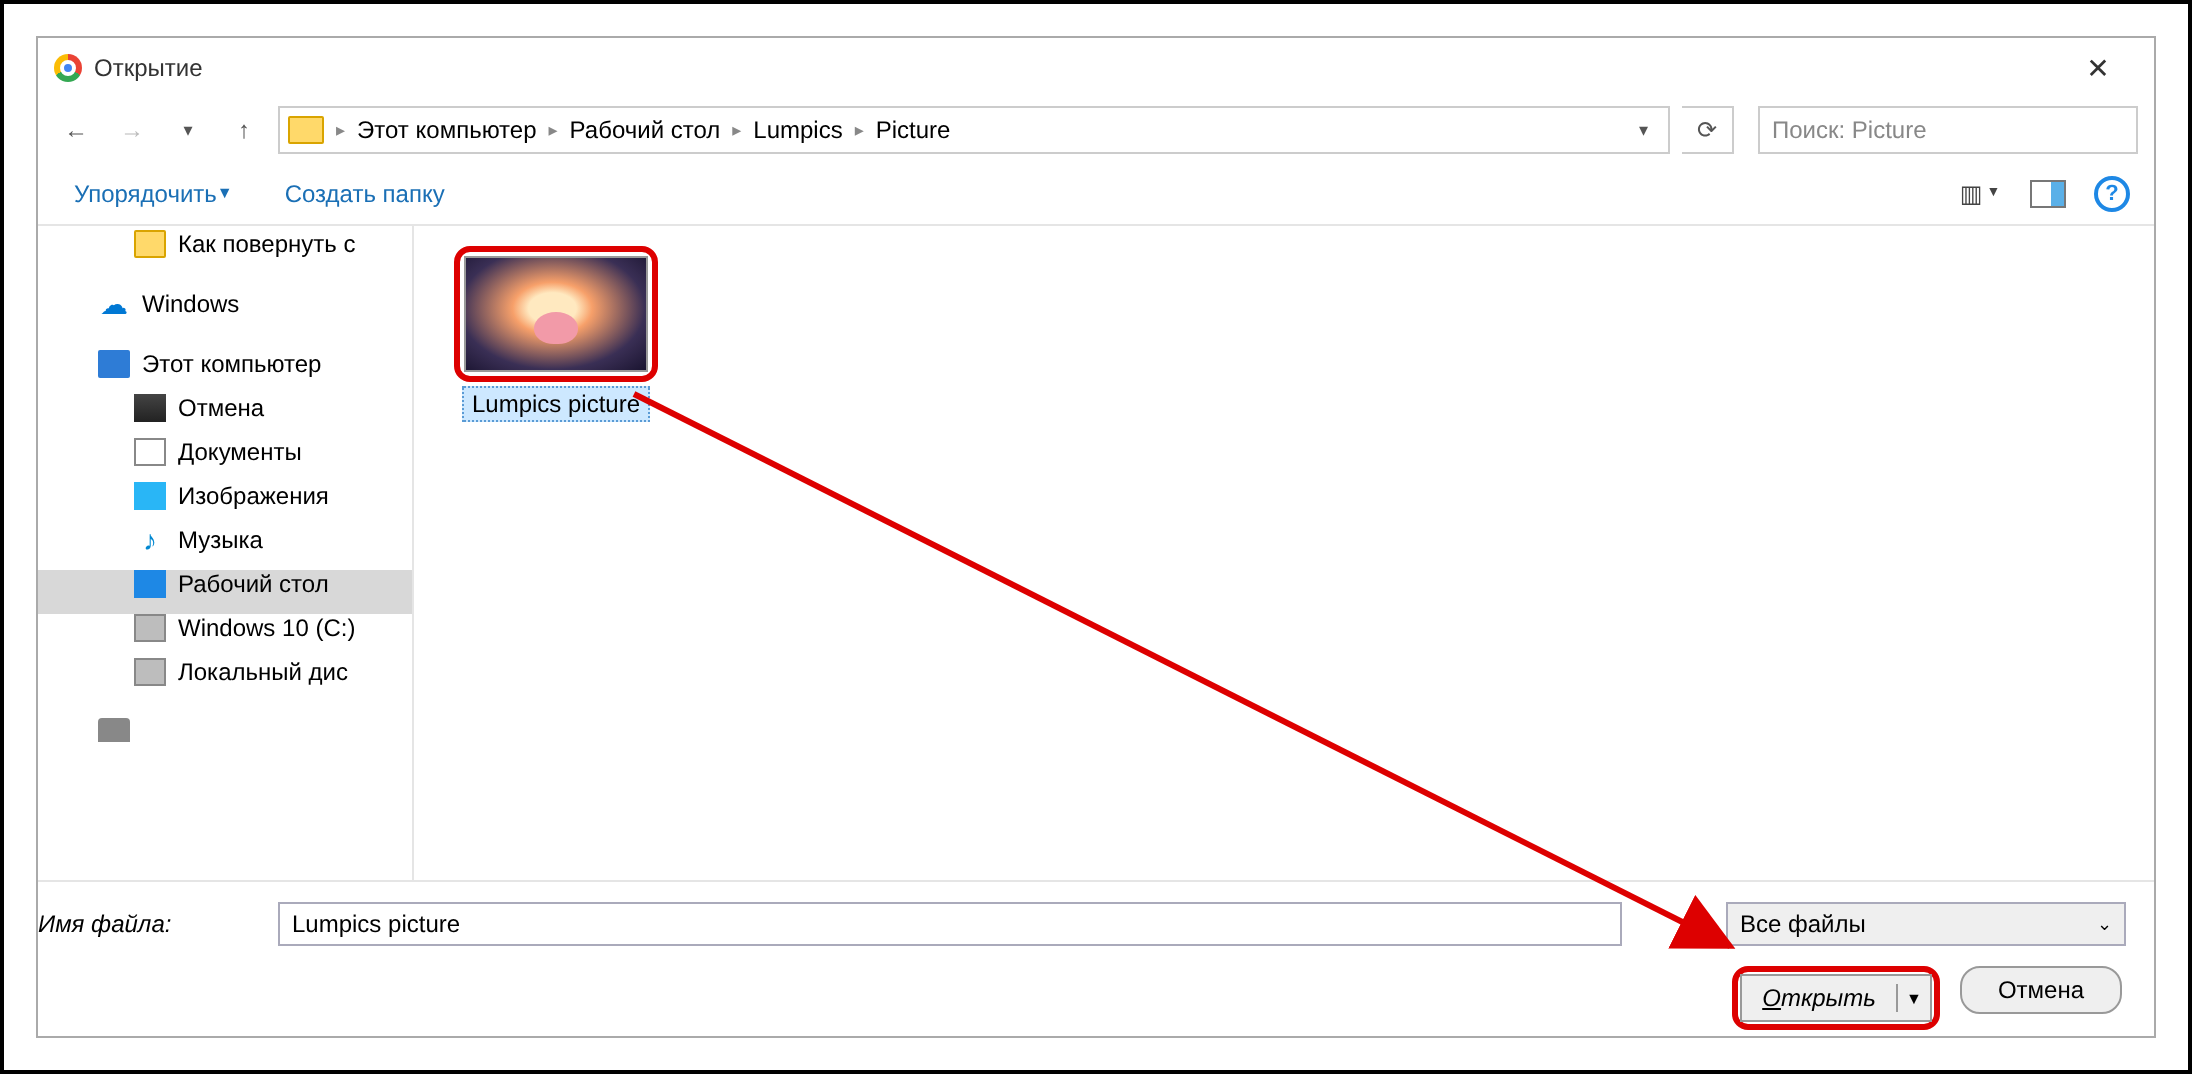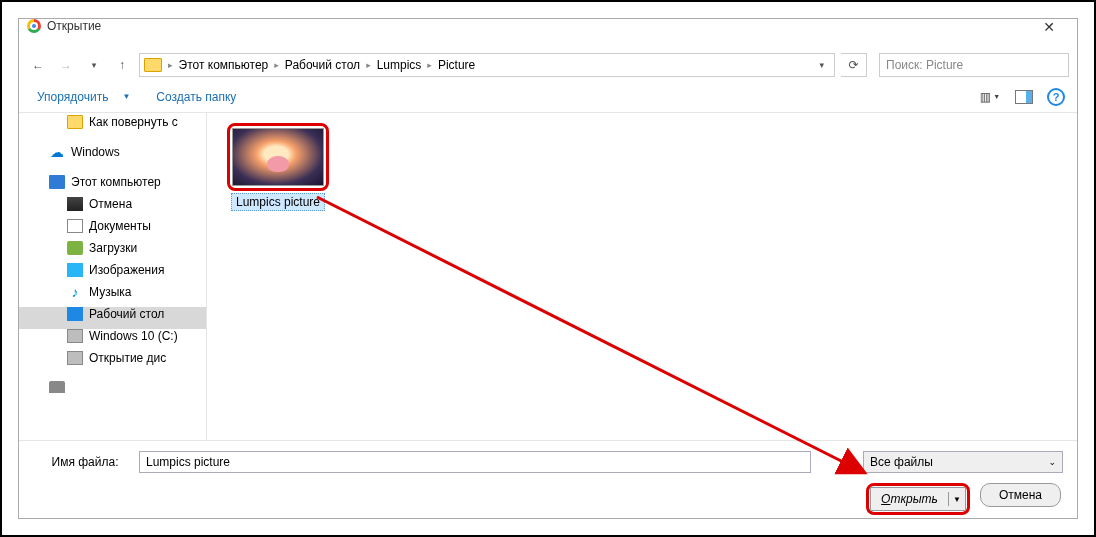--- a/index.html
+++ b/index.html
@@ -2,40 +2,40 @@
 <html><head>
 <meta charset="utf-8">
 <style>
 * { box-sizing: border-box; margin: 0; padding: 0; font-family: "Segoe UI", Tahoma, sans-serif; font-size: 12px; }
 body { background: #fff; width: 1096px; height: 537px; position: relative; overflow: hidden; }
 
 .dialog { position: absolute; inset: 18px; border: 1px solid #aaa; background: #fff; box-shadow: 0 0 0 18px #fff; }
 
 .outer-frame { position: absolute; inset: 0; border: 2px solid #000; pointer-events: none; }
 
-.titlebar { height: 30px; display: flex; padding: 0 8px; }
+.titlebar { height: 30px; display: flex; align-items: center; padding: 0 8px; }
 .titlebar .chrome-icon { width: 14px; height: 14px; border-radius: 50%; background: conic-gradient(#ea4335 0 120deg,#34a853 120deg 240deg,#fbbc05 240deg 360deg); position: relative; margin-right: 6px; flex-shrink:0;}
 .titlebar .chrome-icon::after{content:"";position:absolute;inset:3px;border-radius:50%;background:#4285f4;border:2px solid #fff;}
 .titlebar .title { flex: 1; color: #333; }
 .titlebar .close { width: 40px; text-align: center; font-size: 14px; color: #333; }
 
 .navbar { height: 32px; display: flex; align-items: center; padding: 0 8px; gap: 6px; }
 .nav-btn { width: 22px; height: 22px; display: flex; align-items: center; justify-content: center; color: #555; }
 .nav-btn.disabled { color: #bbb; }
 .breadcrumb { flex: 1; height: 24px; border: 1px solid #ccc; display: flex; align-items: center; padding: 0 4px; gap: 2px; background:#fff;}
 .bc-folder { width:18px; height:14px; background:#ffd96a; border:1px solid #d9a400; border-radius:1px; margin-right:4px; position:relative;}
 .bc-item { padding: 0 4px; white-space: nowrap; }
 .bc-sep { color: #888; font-size: 9px; }
 .bc-spacer{flex:1;}
 .bc-drop{padding:0 6px;color:#555;font-size:9px;}
 .refresh-btn { width: 26px; height: 24px; border: 1px solid #ccc; border-left:none; display:flex;align-items:center;justify-content:center;color:#555;}
 .searchbox { width: 190px; height: 24px; border: 1px solid #ccc; margin-left: 6px; padding: 0 6px; color: #888; display:flex;align-items:center;}
 
 .toolbar { height: 32px; border-bottom: 1px solid #e5e5e5; display: flex; align-items: center; padding: 0 12px; gap: 14px; }
-.tb-btn { color: #1a6fb5; padding: 4px 6px; display:flex;align-items:center;gap:14px;}
+.tb-btn { color: #1a6fb5; padding: 4px 6px; display:flex;align-items:center;gap:0;}
 .tb-drop{font-size:8px;}
 .tb-spacer{flex:1;}
 .tb-icon { width:22px; height:18px; display:flex;align-items:center;justify-content:center;color:#444;}
 .tb-icon.help { color:#1e88e5; font-weight:bold; border:2px solid #1e88e5; border-radius:50%; width:18px; height:18px; font-size:11px;}
 
 .body { display: flex; height: calc(100% - 30px - 32px - 32px - 78px); }
 .sidebar { width: 188px; border-right: 1px solid #e5e5e5; overflow: hidden; padding-top:2px;}
 .tree-item { height: 22px; display: flex; gap: 6px; padding-left: 8px; white-space: nowrap; overflow: hidden; }
 .tree-item.indent1 { padding-left: 30px; }
 .tree-item.indent2 { padding-left: 48px; }
@@ -58,21 +58,21 @@
 .file-thumb { width: 102px; display: flex; flex-direction: column; align-items: center; gap: 2px; }
 .thumb-frame { border: 3px solid #d00; border-radius: 8px; padding: 2px; }
 .thumb-img { width: 92px; height: 58px; background: radial-gradient(ellipse at 48% 45%, #ffe9c0 0 18%, #f7a06a 30%, #3a2f55 70%, #1a1430 100%); border:1px solid #999; position:relative;}
 .thumb-img::after{content:"";position:absolute;left:38%;top:48%;width:22px;height:16px;background:#f29aa8;border-radius:50% 50% 45% 45%;}
 .file-label { background:#cde8ff; border:1px dotted #5a9bd5; padding:1px 4px; font-size:12px; text-align:center;}
 
 .arrow-svg { position:absolute; inset:0; width:100%; height:100%; pointer-events:none;}
 
 .footer { height: 78px; border-top: 1px solid #e5e5e5; padding: 10px 14px 10px 120px; display:flex; flex-direction:column; gap:10px; position:relative;}
 .fname-row { display:flex; align-items:center; gap:8px;}
-.fname-label { position:absolute; left:11px; width:118px; text-align:center; padding-right:8px;}
+.fname-label { position:absolute; left:0; width:118px; text-align:left; padding-right:8px;font-style:italic;}
 .fname-input { flex:1; height:22px; border:1px solid #aab; padding:0 6px; background:#fff;}
 .filter-select { width:200px; height:22px; border:1px solid #aab; padding:0 6px; display:flex; align-items:center; justify-content:space-between; background:#efefef;margin-left:44px;}
 .btn-row { display:flex; justify-content:flex-end; gap:10px; padding-right:2px;}
 .btn { height:24px; border:1px solid #999; background:#efefef; display:flex; align-items:center;}
 .btn-open-wrap{border:3px solid #d00; border-radius:8px; padding:1px;}
 .btn-open { padding:0 10px; border-right:1px solid #999;font-style:italic;}
 .btn-open-drop{width:16px;display:flex;align-items:center;justify-content:center;font-size:8px;}
 .btn-cancel{padding:0 18px;border-radius:10px;}
 .underline{text-decoration:underline;text-decoration-style:solid;}
 </style>
@@ -141,42 +141,38 @@
         </div>
       <div class="tree-item indent2">
           <span class="ico ico-video"></span>
           <span>Отмена</span>
         </div>
       <div class="tree-item indent2">
           <span class="ico ico-doc"></span>
           <span>Документы</span>
         </div>
       <div class="tree-item indent2">
-          <span class="ico ico-down"></span>
-          <span>Загрузки</span>
-        </div>
-      <div class="tree-item indent2">
           <span class="ico ico-img"></span>
           <span>Изображения</span>
         </div>
       <div class="tree-item indent2">
           <span class="ico ico-music">♪</span>
           <span>Музыка</span>
         </div>
       <div class="tree-item indent2 selected">
           <span class="ico ico-desktop"></span>
           <span>Рабочий стол</span>
         </div>
       <div class="tree-item indent2">
           <span class="ico ico-drive"></span>
           <span>Windows 10 (C:)</span>
         </div>
       <div class="tree-item indent2">
           <span class="ico ico-drive"></span>
-          <span>Открытие дис</span>
+          <span>Локальный дис</span>
         </div>
       <div style="height:8px;"></div>
       <div class="tree-item indent1 clipped" style="height:12px;overflow:hidden;">
           <span class="ico ico-net"></span>
         </div>
     </div>
 
     <div class="content">
       <div class="file-thumb">
         <div class="thumb-frame">

